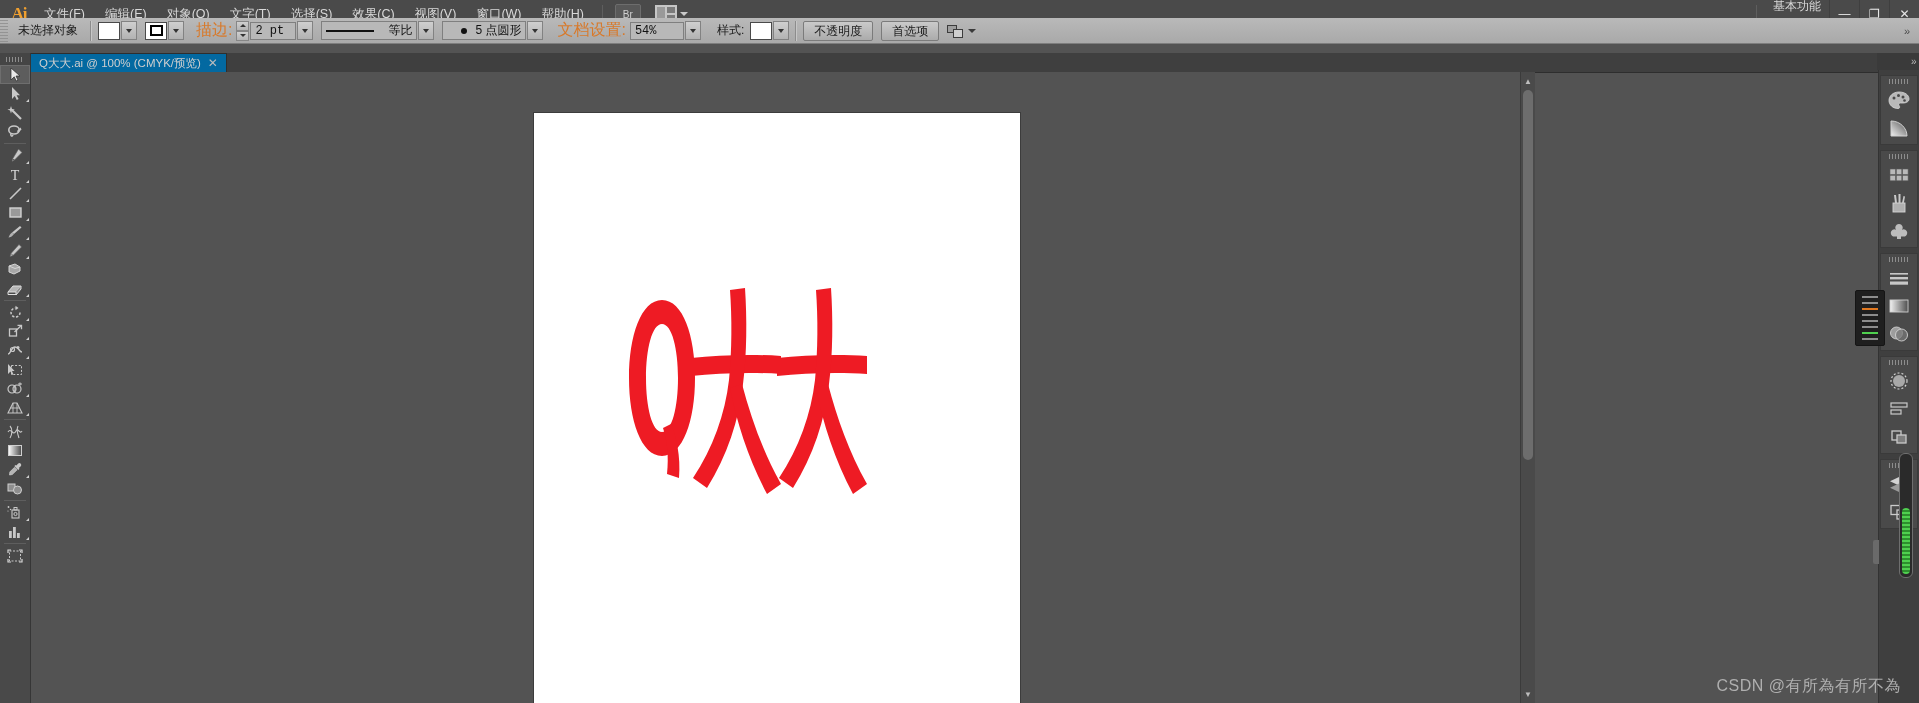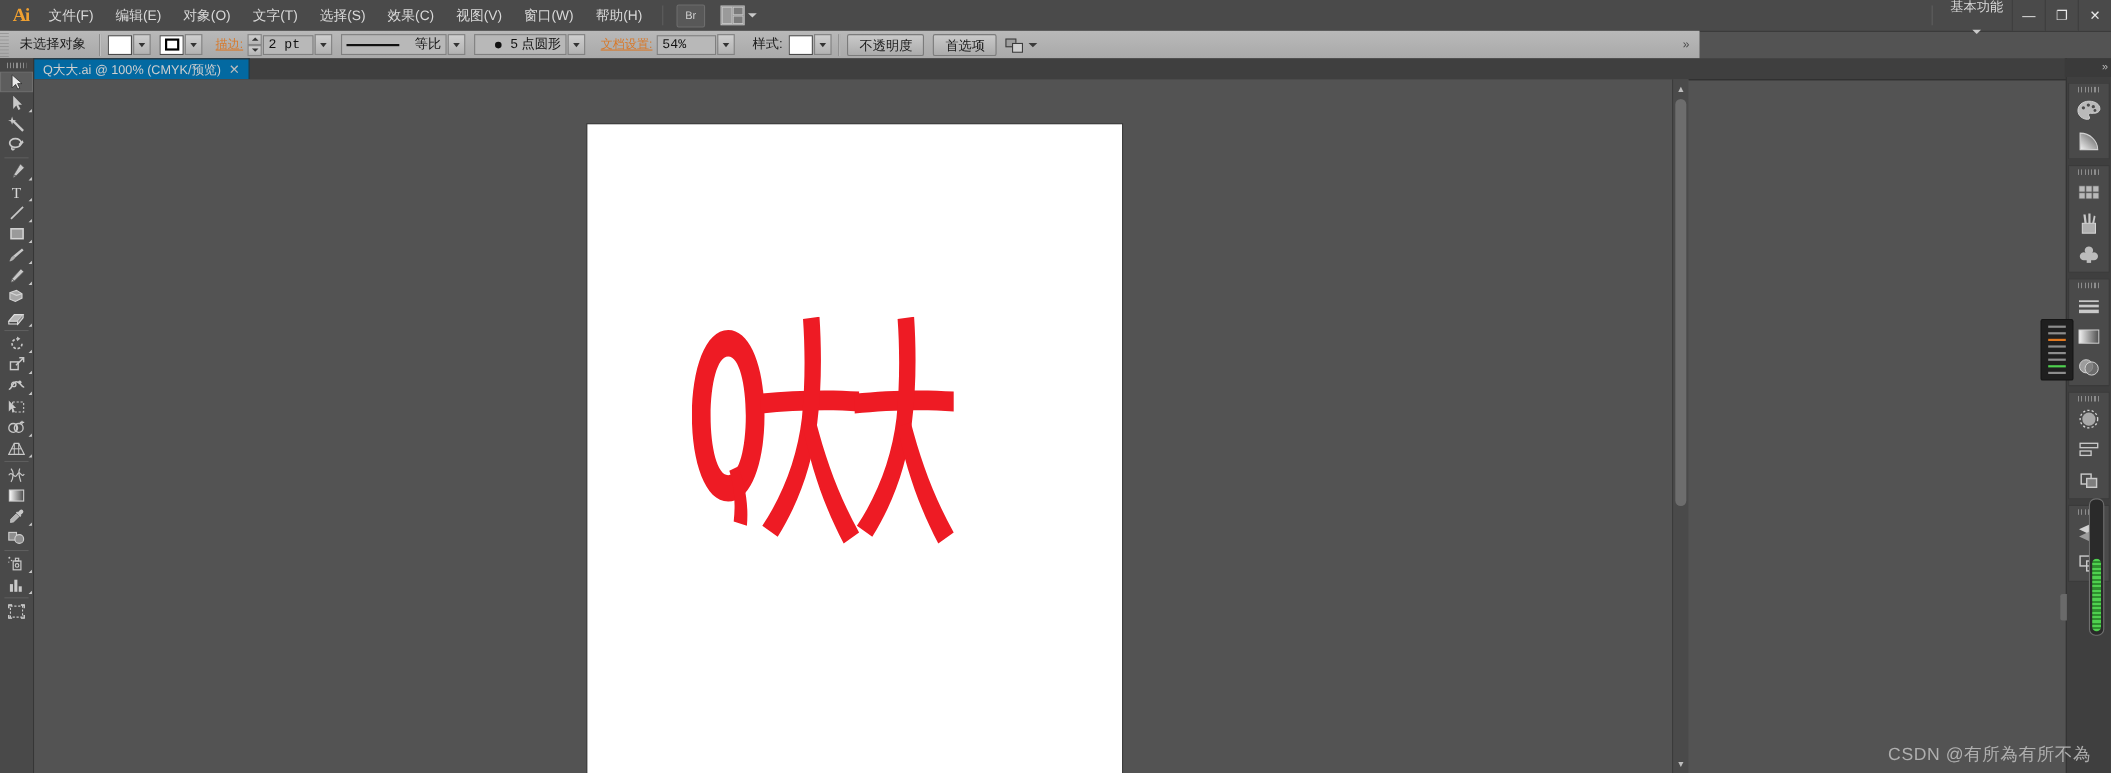--- a/index.html
+++ b/index.html
@@ -48,21 +48,21 @@
     padding:0 8px;font-size:12px;color:#d9d9d9;display:flex;align-items:center;gap:12px;flex-direction:column;
   }
   .wctl{display:flex;height:28px;}
   .wbtn{
     width:29px;height:28px;display:flex;align-items:center;justify-content:center;
     color:#e8e8e8;font-size:12px;background:#4a4a4a;border-left:1px solid #3f3f3f;
   }
 
   
   .controlbar{
-    position:absolute;left:0;top:28px;width:1545px;height:25px;
+    position:absolute;left:0;top:18px;width:1919px;height:25px;
     background:linear-gradient(#b9b9b9,#a9a9a9);
     border-bottom:1px solid #7d7d7d;
     display:flex;align-items:center;color:#1d1d1d;font-size:12px;
   }
   .grip{
     width:8px;height:25px;
     background:repeating-linear-gradient(180deg,#8a8a8a 0 1px,transparent 1px 3px);
     background-size:100% 3px;background-position:center;
     background-repeat:repeat-y;
     margin-right:4px;opacity:.75;
@@ -75,21 +75,21 @@
   .swatch.stroke{
     background:#fff;display:flex;align-items:center;justify-content:center;
   }
   .swatch.stroke::after{content:"";width:9px;height:7px;border:2px solid #000;background:#fff;}
   .dropbtn{
     width:14px;height:17px;margin-left:1px;
     background:linear-gradient(#cfcfcf,#b2b2b2);border:1px solid #828282;
     display:flex;align-items:center;justify-content:center;
   }
   .dropbtn::after{content:"";width:0;height:0;border-left:3.5px solid transparent;border-right:3.5px solid transparent;border-top:4px solid #333;}
-  .orange-lbl{color:#d8792a;text-decoration:underline;font-size:11px;padding:0 4px;white-space:nowrap;}
+  .orange-lbl{color:#d8792a;font-size:16px;padding:0 4px;white-space:nowrap;}
   .spinner{display:flex;flex-direction:column;margin-right:1px;}
   .spinner i{
     width:11px;height:8px;background:linear-gradient(#cfcfcf,#b4b4b4);border:1px solid #868686;
     display:flex;align-items:center;justify-content:center;
   }
   .spinner i:first-child::after{content:"";width:0;height:0;border-left:3px solid transparent;border-right:3px solid transparent;border-bottom:3px solid #333;}
   .spinner i:last-child::after{content:"";width:0;height:0;border-left:3px solid transparent;border-right:3px solid transparent;border-top:3px solid #333;}
   .txtfield{
     height:16px;line-height:16px;background:#b8b8b8;border:1px solid #7f7f7f;
     padding:0 4px;font-size:12px;color:#111;font-family:"Liberation Mono","DejaVu Sans Mono",monospace;

